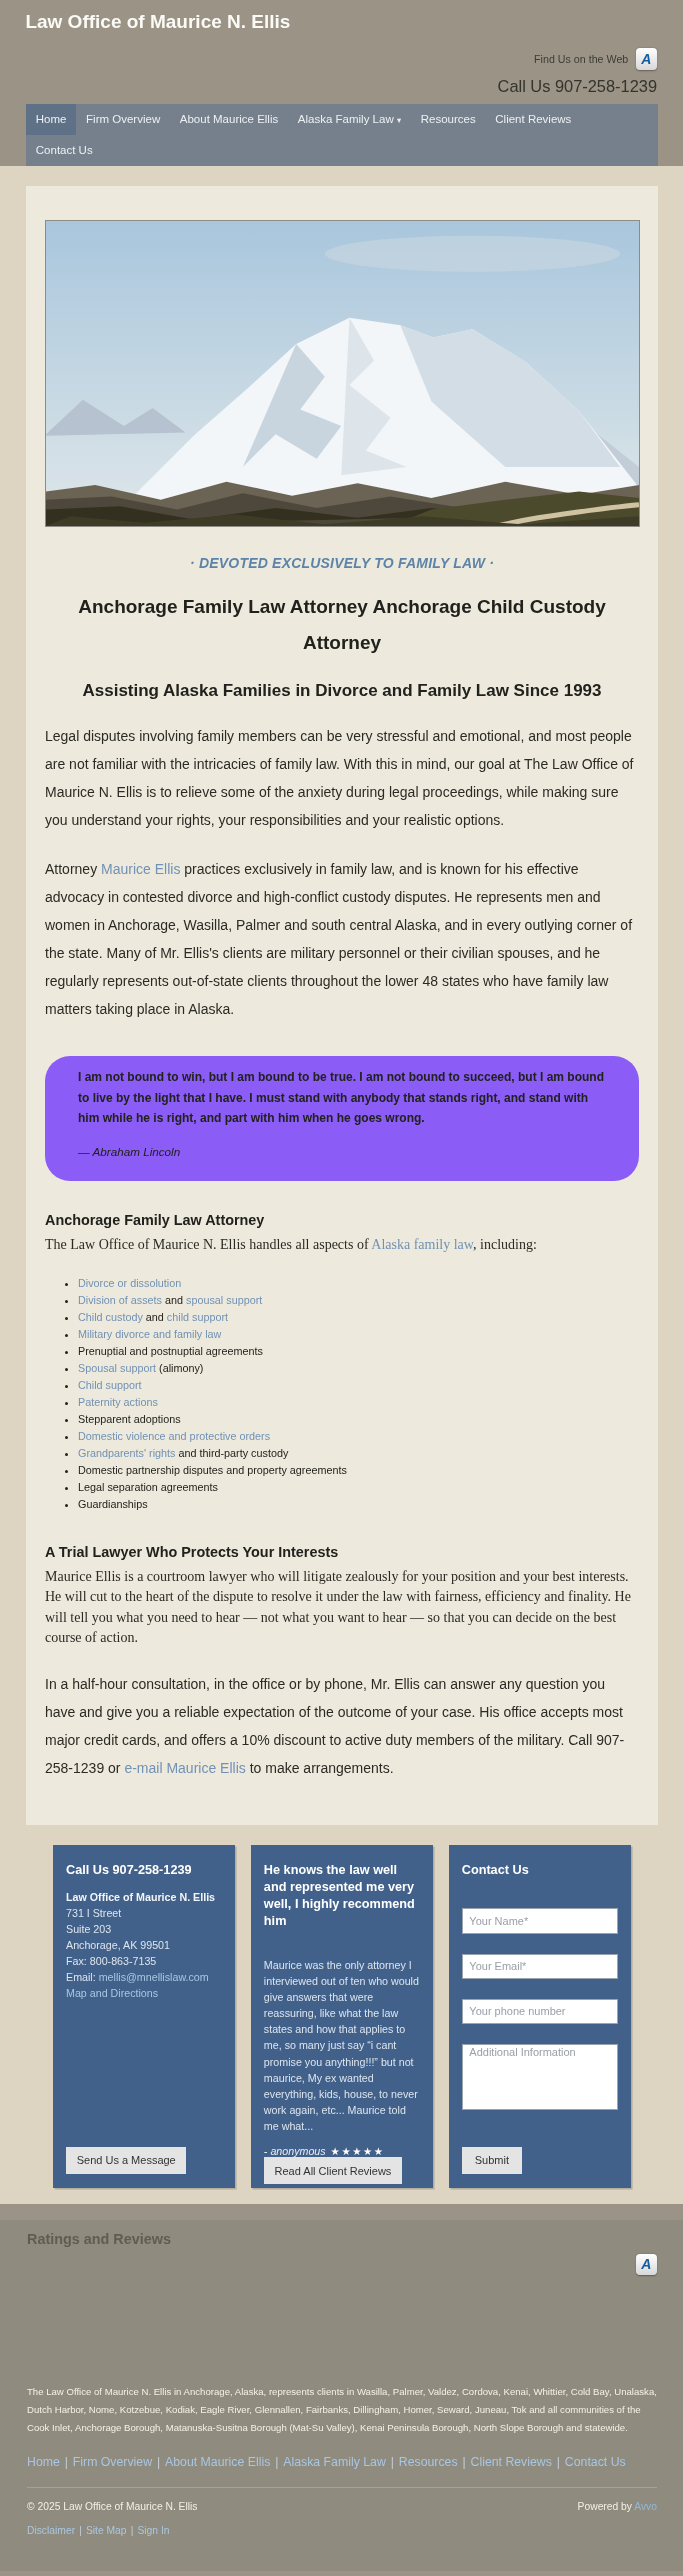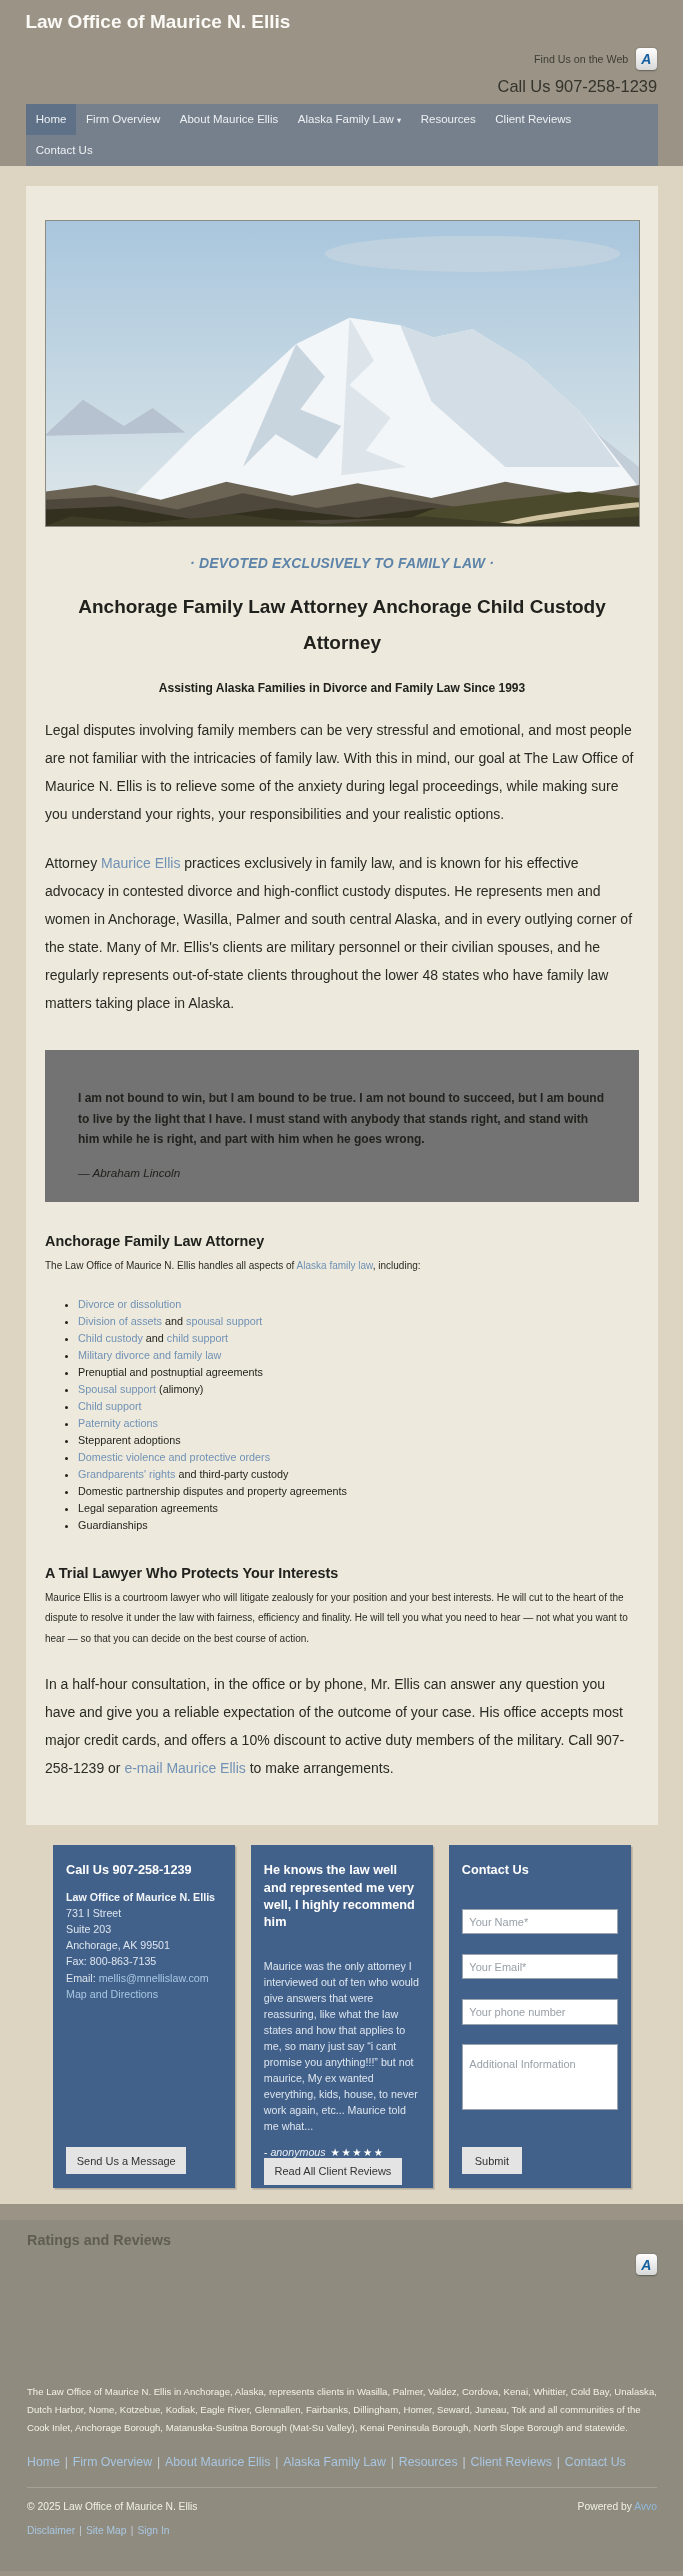--- a/index.html
+++ b/index.html
@@ -24,51 +24,51 @@
 
   
   .page{background:#ddd5c2;padding:19.7px 26px 16.4px;}
   .content-card{background:#edeadd;padding:34px 19px 43px;}
 
   .hero-figure{margin:0;line-height:0;}
   .hero-figure svg{border:0.8px solid #8d8c84;}
 
   .tagline{margin-top:28px;text-align:center;color:#5d83a8;font-style:italic;font-weight:bold;font-size:14px;letter-spacing:0.2px;}
   h1.page-heading{margin:18px 24.6px 0;text-align:center;color:#21211d;font-size:19px;line-height:1.9;font-weight:bold;}
-  .subheading{margin-top:19.7px;text-align:center;font-size:12px;font-weight:bold;color:#21211d;}
+  .subheading{margin-top:19.7px;text-align:center;font-size:17px;font-weight:bold;color:#21211d;}
   p.body-text{margin:21.3px 0 0;font-size:14px;line-height:28px;color:#2b2a24;}
   a.text-link{color:#7191b5;text-decoration:none;cursor:pointer;}
 
-  .quote-block{margin-top:33px;background:#737373;padding:38px 33px 23px;}
+  .quote-block{margin-top:33px;background:#8b5cf6;padding:11px 33px 23px;border-radius:25px;}
   .quote-text{font-weight:bold;font-size:12px;line-height:20.5px;color:#21211d;}
   .quote-attr{margin-top:16.4px;font-style:italic;font-size:11.7px;color:#21211d;}
 
   h2.section-heading{margin:31px 0 0;font-size:14.4px;color:#21211d;}
-  p.section-intro{margin:6.6px 0 0;font-size:10px;line-height:20.5px;color:#2b2a24;}
+  p.section-intro{margin:6.6px 0 0;font-size:14px;line-height:20.5px;color:#2b2a24;font-family:Liberation Serif, serif;}
   ul.practice-list{margin:19.7px 0 0;padding-left:33px;}
   ul.practice-list li{font-size:10.8px;line-height:17px;color:#23221d;}
 
   
   .cards-row{display:flex;gap:15.6px;margin:19.7px 27px 0;}
   .card{flex:1;background:#42618a;height:343px;padding:14px 13px;box-sizing:border-box;
     display:flex;flex-direction:column;box-shadow:1.6px 1.6px 0 rgba(0,0,0,.18);}
   .card h3{margin:3.3px 0 9.8px;color:#ffffff;font-size:12.7px;line-height:1.35;font-weight:bold;}
   .card-text{color:#dde5ee;font-size:10.7px;line-height:1.5;}
   .firm-line{font-weight:bold;color:#f2f5f8;}
   a.card-link{color:#a9c6e2;text-decoration:none;cursor:pointer;}
   .card-btn{margin-top:auto;align-self:flex-start;background:#e4e4e4;border:none;padding:7.4px 10.7px;
     font-size:11px;color:#333;font-family:inherit;cursor:pointer;}
   .review-body{margin-top:17px;}
   .review-meta{margin-top:11.5px;color:#e9eef4;font-size:10.7px;}
   .review-author{font-style:italic;}
   .review-stars{color:#ffffff;letter-spacing:1.6px;margin-left:4.9px;font-size:10.3px;}
   .form-field{display:block;width:100%;box-sizing:border-box;background:#ffffff;border:0.8px solid #9aa4ae;
     padding:4.9px 6.6px;font-size:11px;font-family:inherit;color:#333;margin-top:19.7px;height:25.4px;}
   .form-field::placeholder{color:#98a0a8;}
-  textarea.form-field{height:66px;resize:none;padding-top:13px;}
+  textarea.form-field{height:66px;resize:none;padding-top:1px;}
   .form-submit{margin-top:auto;align-self:flex-start;background:#e4e4e4;border:none;padding:7.4px 13px;
     font-size:11px;color:#333;font-family:inherit;cursor:pointer;}
 
   
   .bottom-band{background:#8f8c7f;margin-top:15.6px;padding:11.5px 27px 14.8px;box-sizing:border-box;min-height:351px;}
   .ratings-heading{color:#5f5d52;font-size:14.4px;font-weight:bold;}
   .badge-row{display:flex;justify-content:flex-end;margin-top:6.6px;}
   .widget-space{height:108px;}
   .service-area{color:#f4f1e7;font-size:9.6px;line-height:18px;margin:0;}
   .footer-links{margin-top:18px;font-size:12.3px;color:#d6dde3;}

